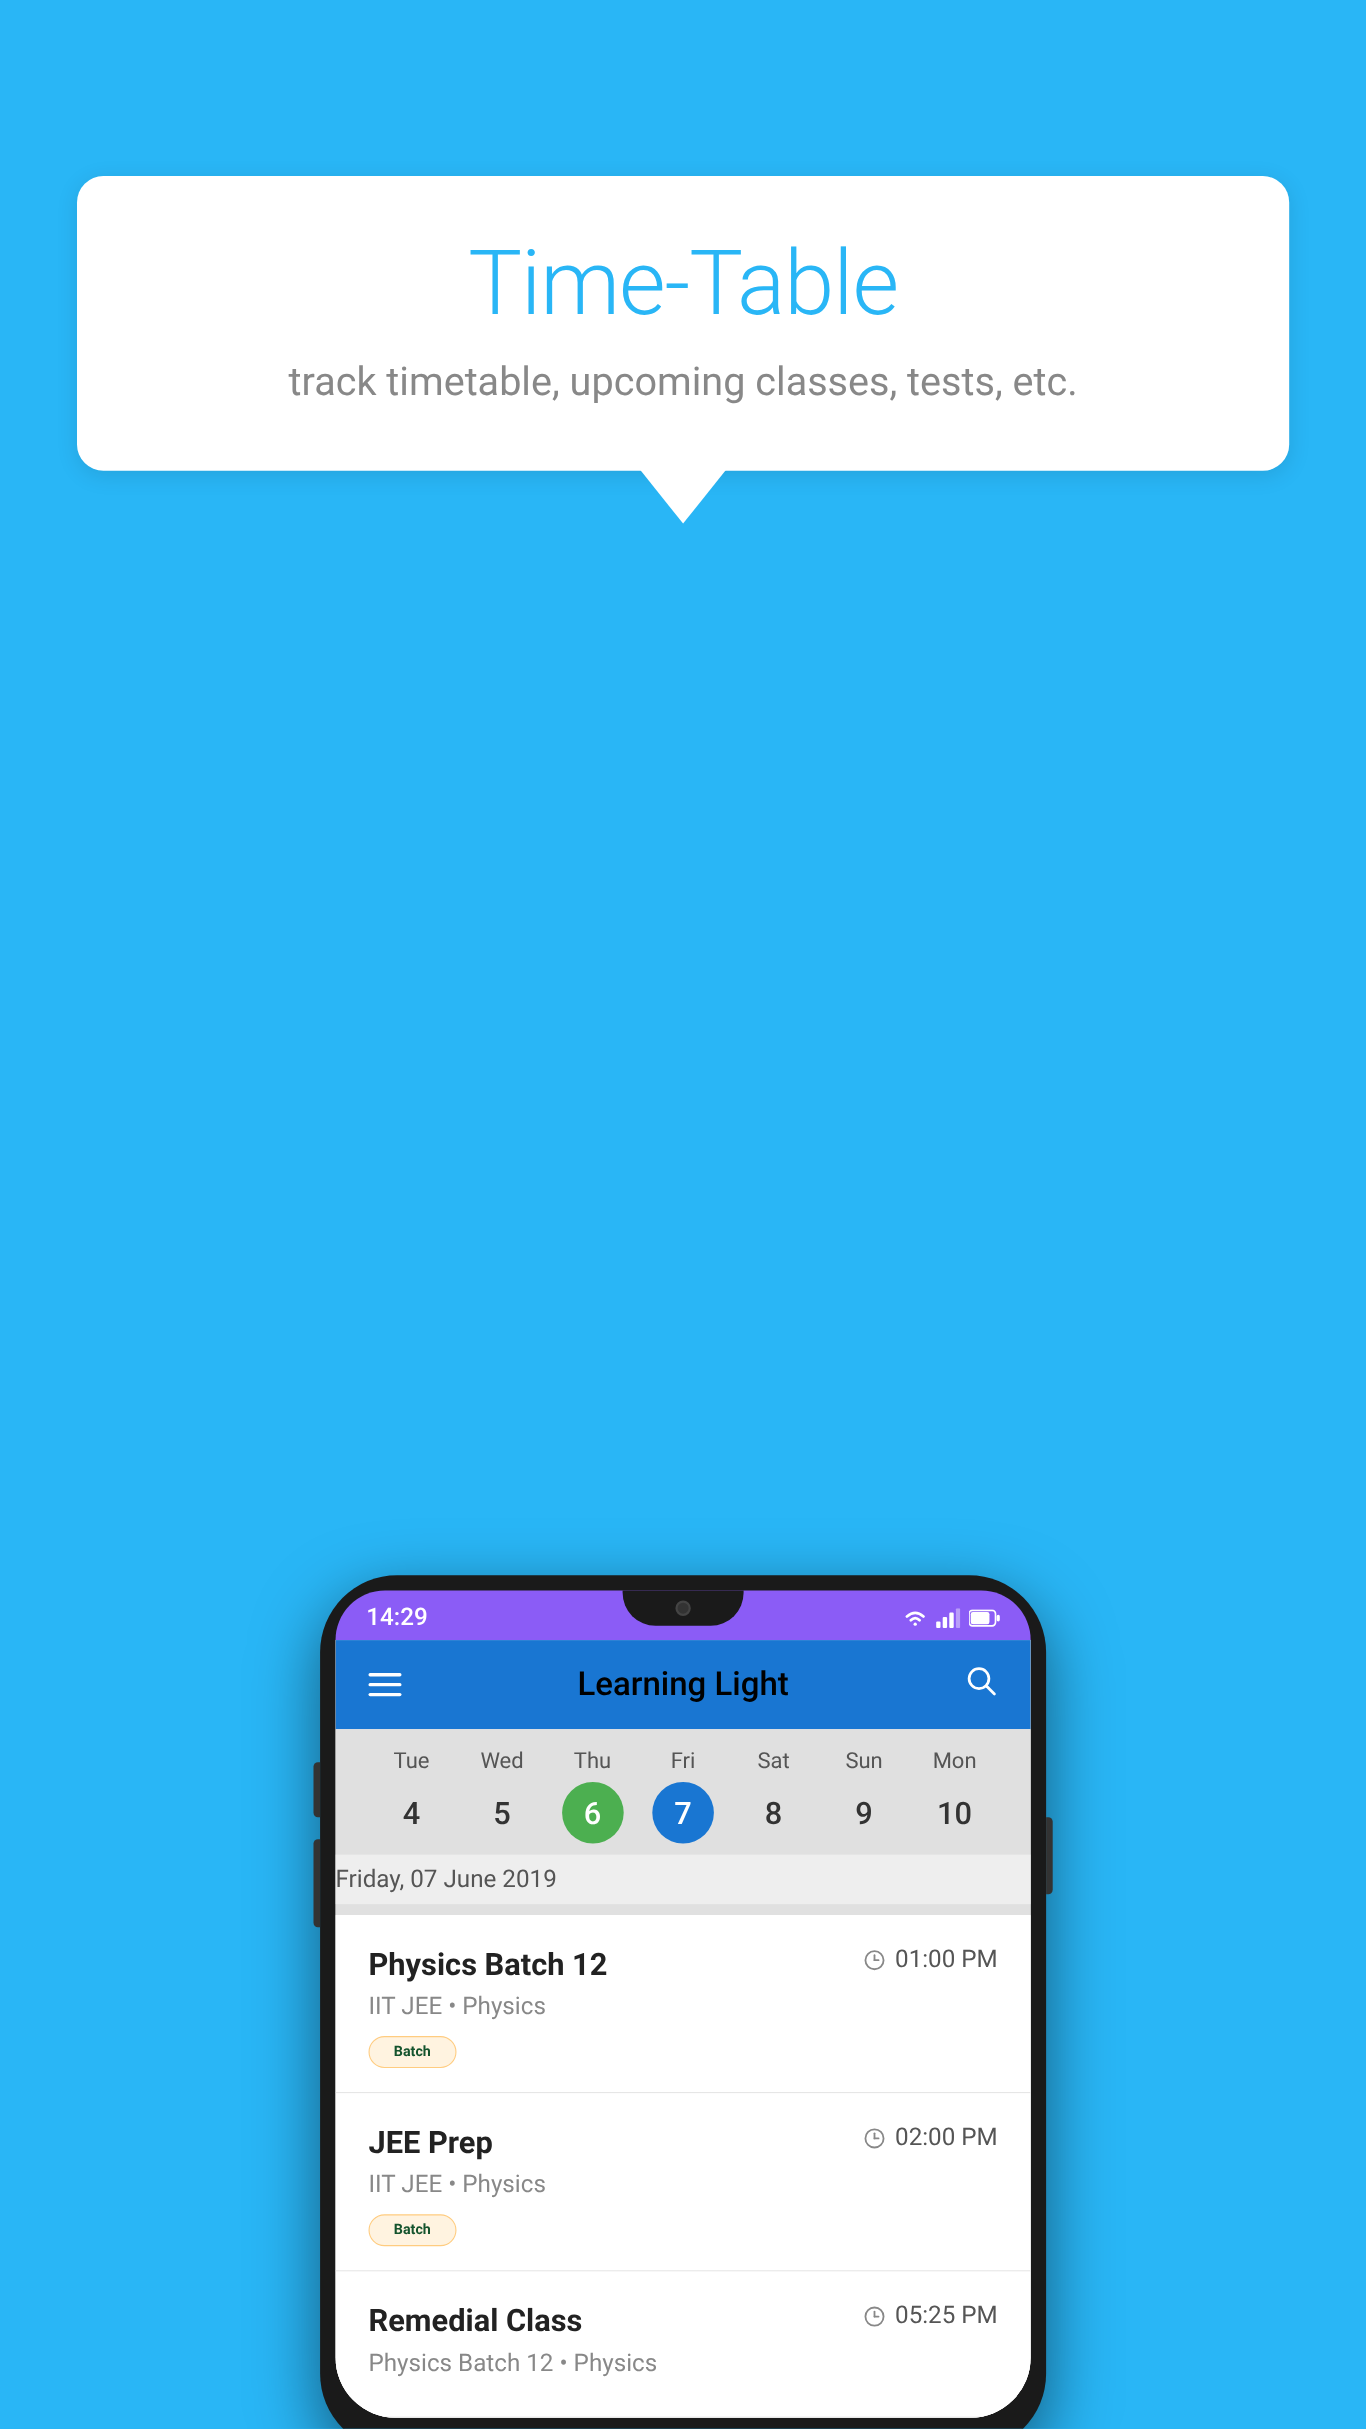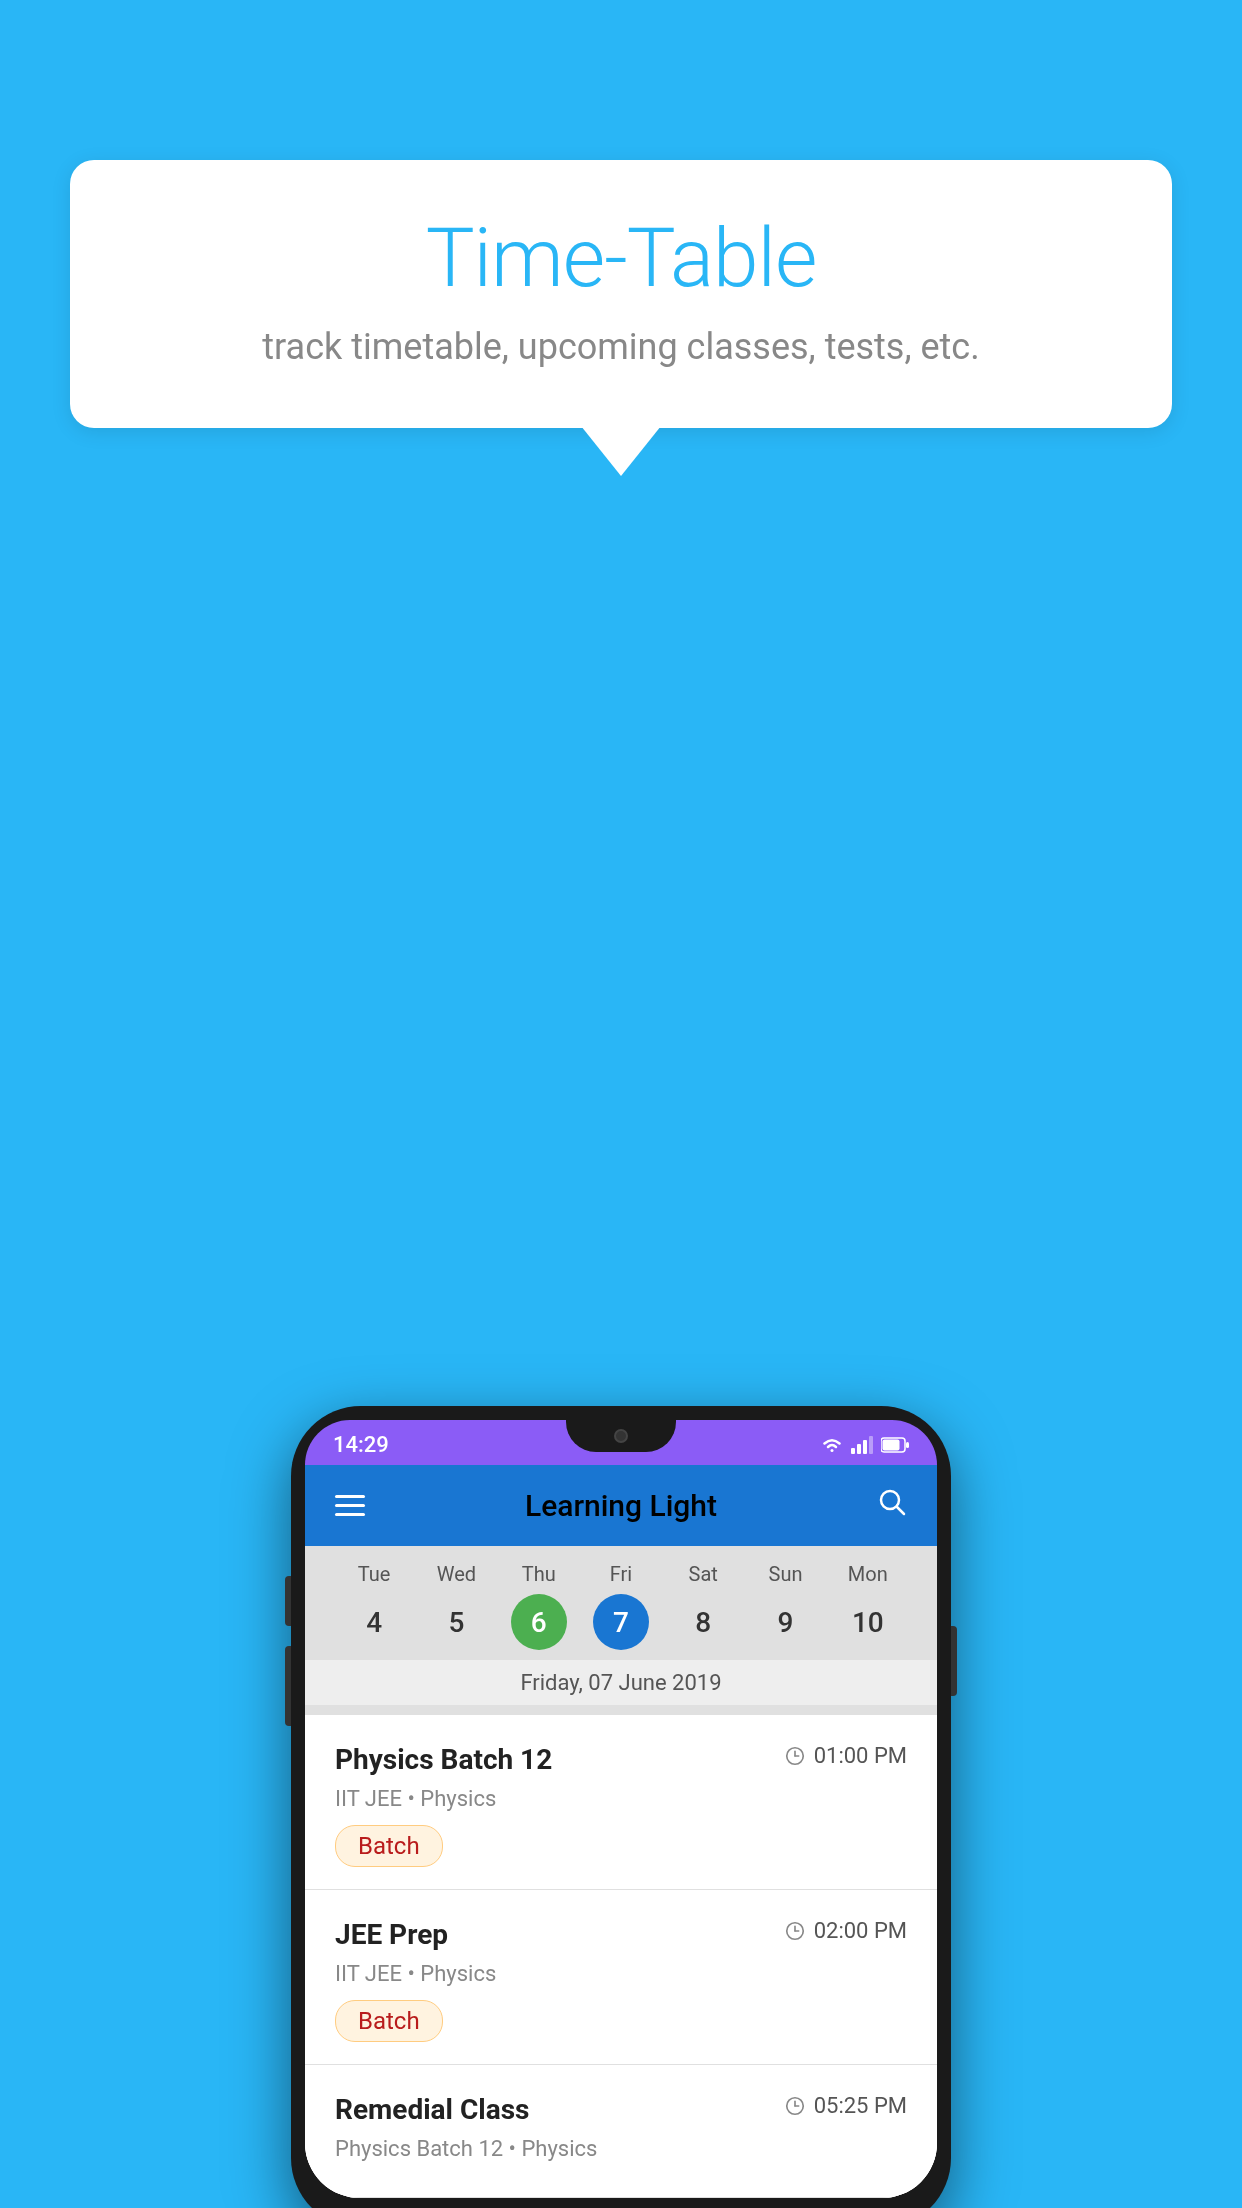--- a/index.html
+++ b/index.html
@@ -204,21 +204,21 @@
       background: #4CAF50;
       color: white;
     }
 
     .day-number.selected {
       background: #1976D2;
       color: white;
     }
 
     .selected-date-label {
-      text-align: center;
+      text-align: left;
       padding: 10px 0;
       font-size: 22px;
       color: #555;
       background: #eeeeee;
     }
 
     
     .schedule-list {
       background: white;
     }
@@ -253,25 +253,25 @@
     .schedule-item-subtitle {
       font-size: 22px;
       color: #888;
       margin-bottom: 14px;
     }
 
     .batch-badge {
       display: inline-block;
       background: #FFF3E0;
       border: 1.5px solid #FFCC80;
-      color: #b91c1c;
+      color: #14532d;
       border-radius: 20px;
       padding: 6px 22px;
-      font-size: 24px;
-      font-weight: 400;
+      font-size: 13px;
+      font-weight: 700;
     }
 
     
     .phone-side-btn-right {
       position: absolute;
       right: -6px;
       top: 220px;
       width: 6px;
       height: 70px;
       background: #333;

